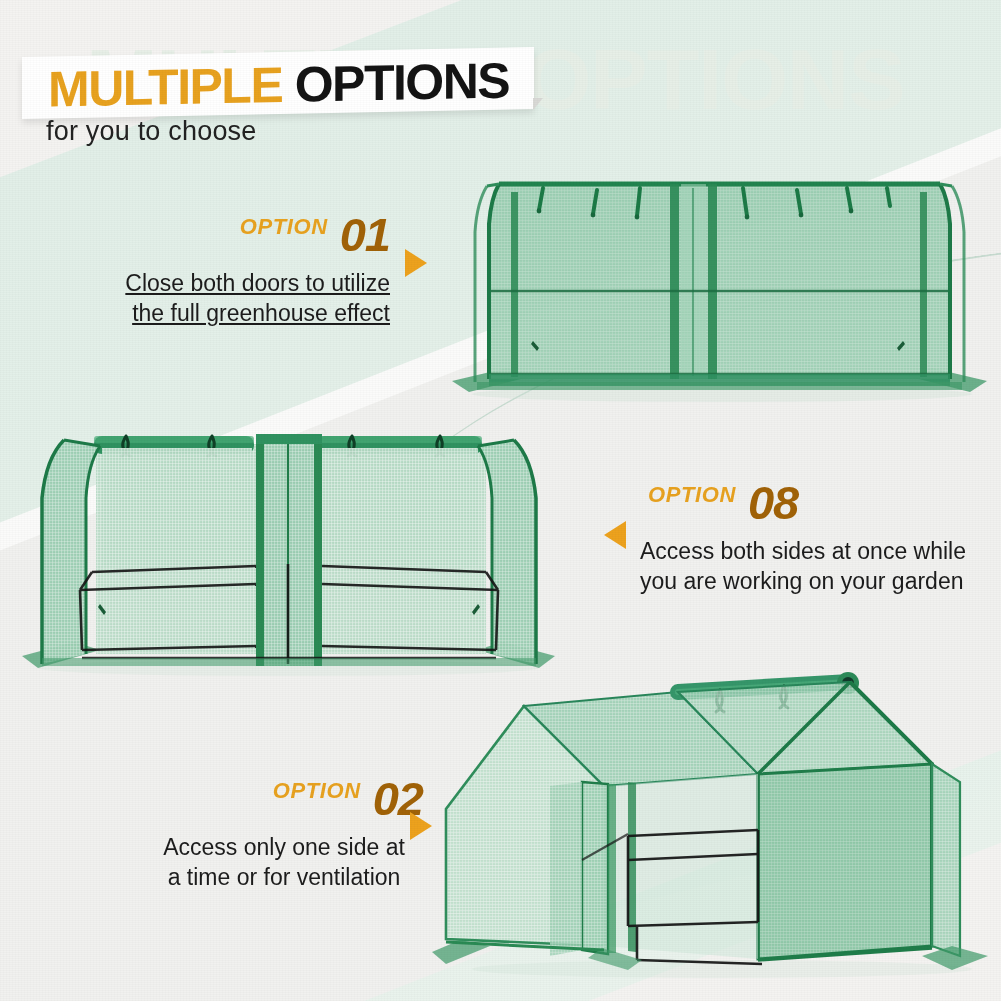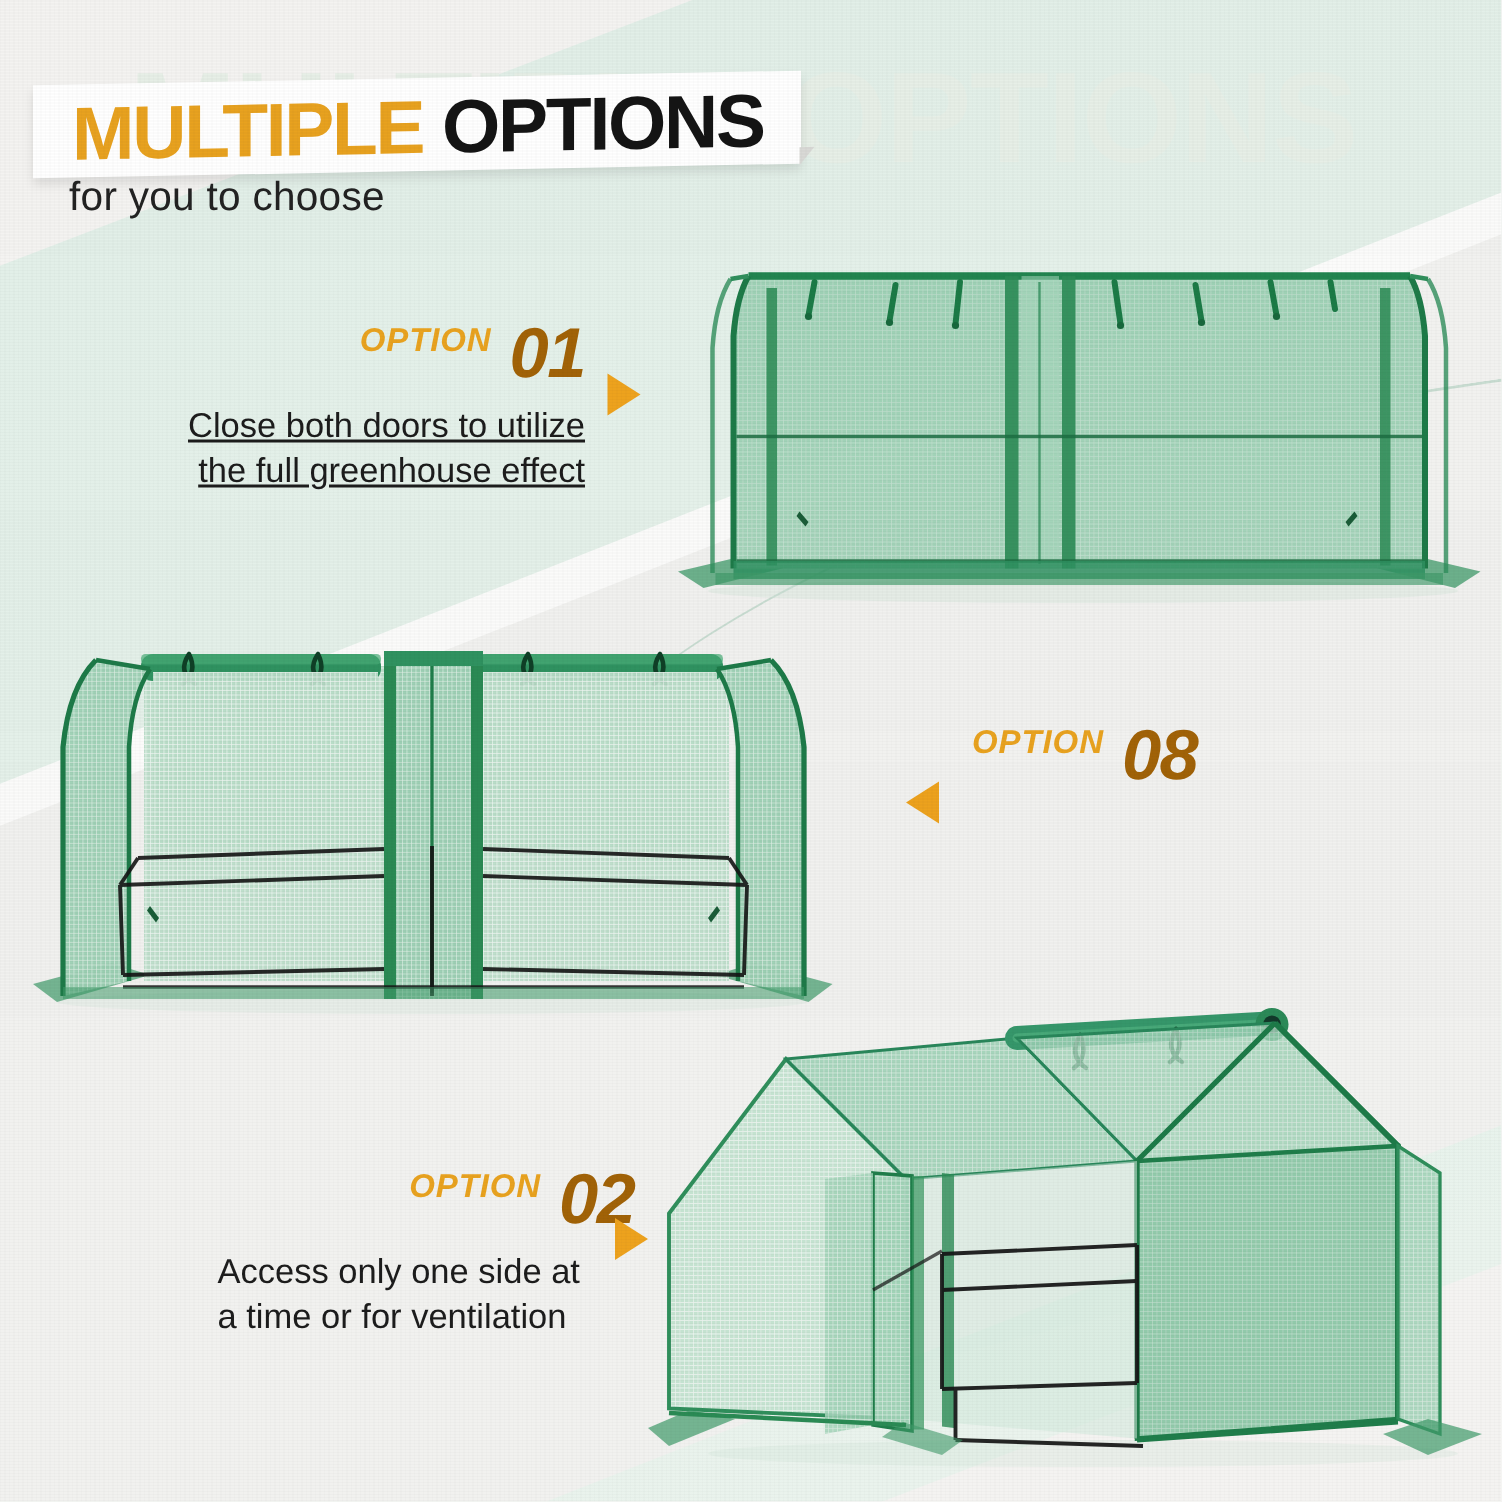--- a/index.html
+++ b/index.html
@@ -164,21 +164,21 @@
     font-size:23px;
     line-height:30px;
     color:#1c1c1c;
     white-space:pre-line;
   }
   .opt-01 .opt-head{ justify-content:flex-end; }
   .opt-01 .opt-body{ text-align:right;text-decoration:underline; }
   .opt-02 .opt-head{ justify-content:flex-start; padding-left:8px;}
   .opt-02 .opt-body{ text-align:left; }
   .opt-03 .opt-head{ justify-content:flex-end; }
-  .opt-03 .opt-body{ }
+  .opt-03 .opt-body{ text-align:center; }
 
   
   .tri{ position:absolute; width:0; height:0; z-index:14; }
   .tri-right{
     border-left:22px solid #eda21d;
     border-top:14px solid transparent;
     border-bottom:14px solid transparent;
   }
   .tri-left{
     border-right:22px solid #eda21d;
@@ -435,20 +435,22 @@
     <div class="opt-body" style="margin-top:12px;">Close both doors to utilize
 the full greenhouse effect</div>
   </div>
   <div class="tri tri-right" style="left:405px; top:249px;"></div>
 
   <div class="opt opt-02" style="left:640px; top:482px; width:330px;">
     <div class="opt-head">
       <span class="opt-word">OPTION</span>
       <span class="opt-num">08</span>
     </div>
+    <div class="opt-body" style="margin-top:12px;">Access both sides at once while
+you are working on your garden</div>
   </div>
   <div class="tri tri-left" style="left:604px; top:521px;"></div>
 
   <div class="opt opt-03" style="left:145px; top:778px; width:278px;">
     <div class="opt-head">
       <span class="opt-word">OPTION</span>
       <span class="opt-num">02</span>
     </div>
     <div class="opt-body" style="margin-top:12px;">Access only one side at
 a time or for ventilation</div>

